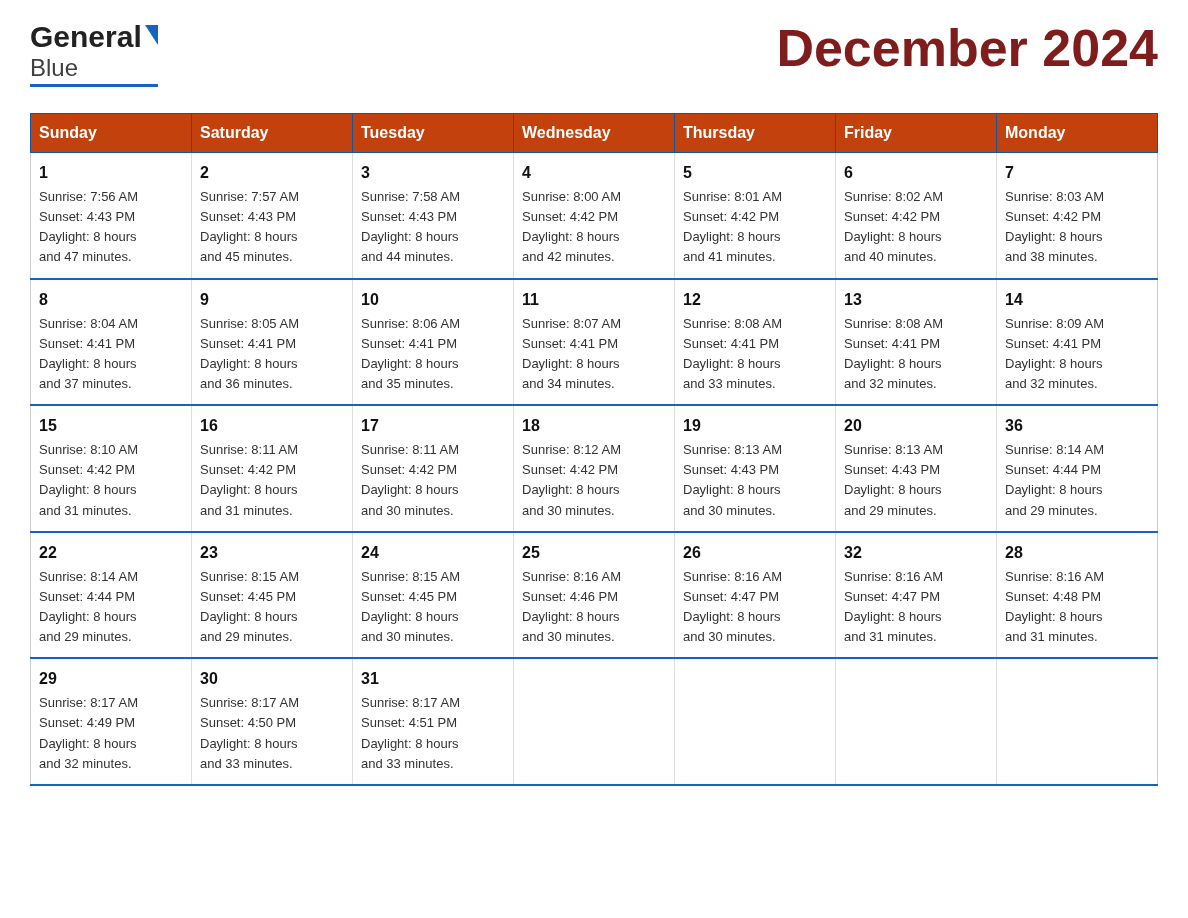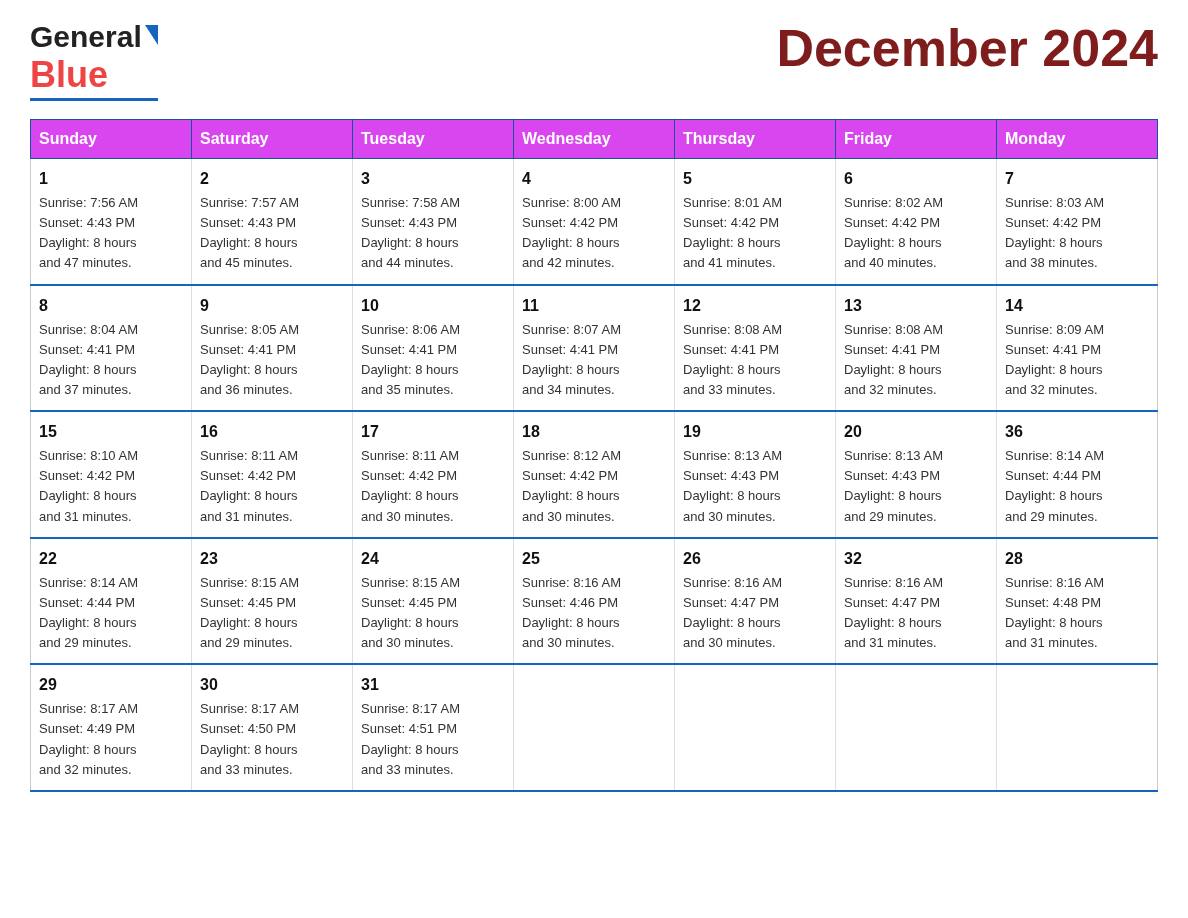--- a/index.html
+++ b/index.html
@@ -9,21 +9,21 @@
       color: #222;
       width: 1188px;
       min-height: 918px;
       padding: 20px 30px 30px 30px;
     }
 
     .header {
       display: flex;
       justify-content: space-between;
       align-items: flex-start;
-      margin-bottom: 18px;
+      margin-bottom: 26px;
     }
 
     .title-block {
       text-align: right;
     }
 
     .title-block h1 {
       font-size: 52px;
       font-weight: bold;
       color: #7f1d1d;
@@ -37,21 +37,21 @@
       margin-top: 4px;
     }
 
     table {
       width: 100%;
       border-collapse: collapse;
       table-layout: fixed;
     }
 
     thead tr th {
-      background-color: #d946ef;
+      background-color: #c2410c;
       color: #fff;
       font-size: 16px;
       font-weight: bold;
       padding: 10px 8px;
       text-align: left;
       border: 1px solid #1255a0;
     }
 
     tbody tr {
       border-bottom: 2px solid #1565C0;
@@ -108,23 +108,23 @@
     .logo-triangle {
       width: 0;
       height: 0;
       border-left: 13px solid transparent;
       border-top: 20px solid #1565C0;
       margin-left: 3px;
       margin-top: -4px;
     }
 
     .logo-blue {
-      font-size: 36px;
-      font-weight: bold;
-      color: #ef4444;
+      font-size: 24px;
+      font-weight: normal;
+      color: #404040;
     }
 
     .logo-underline {
       height: 3px;
       background: #1565C0;
       margin-top: 2px;
       width: 100%;
     }
   </style>
 </head>

